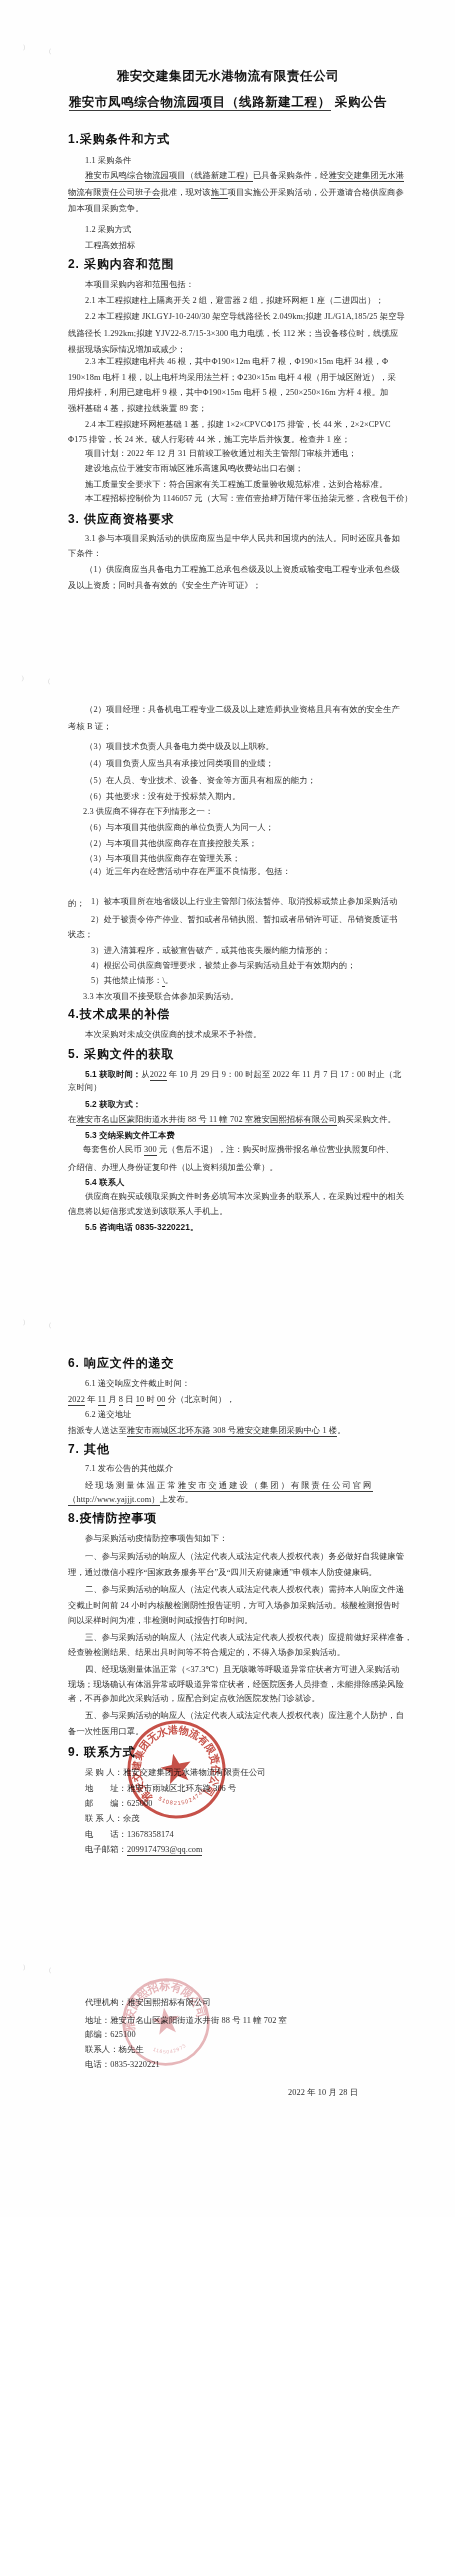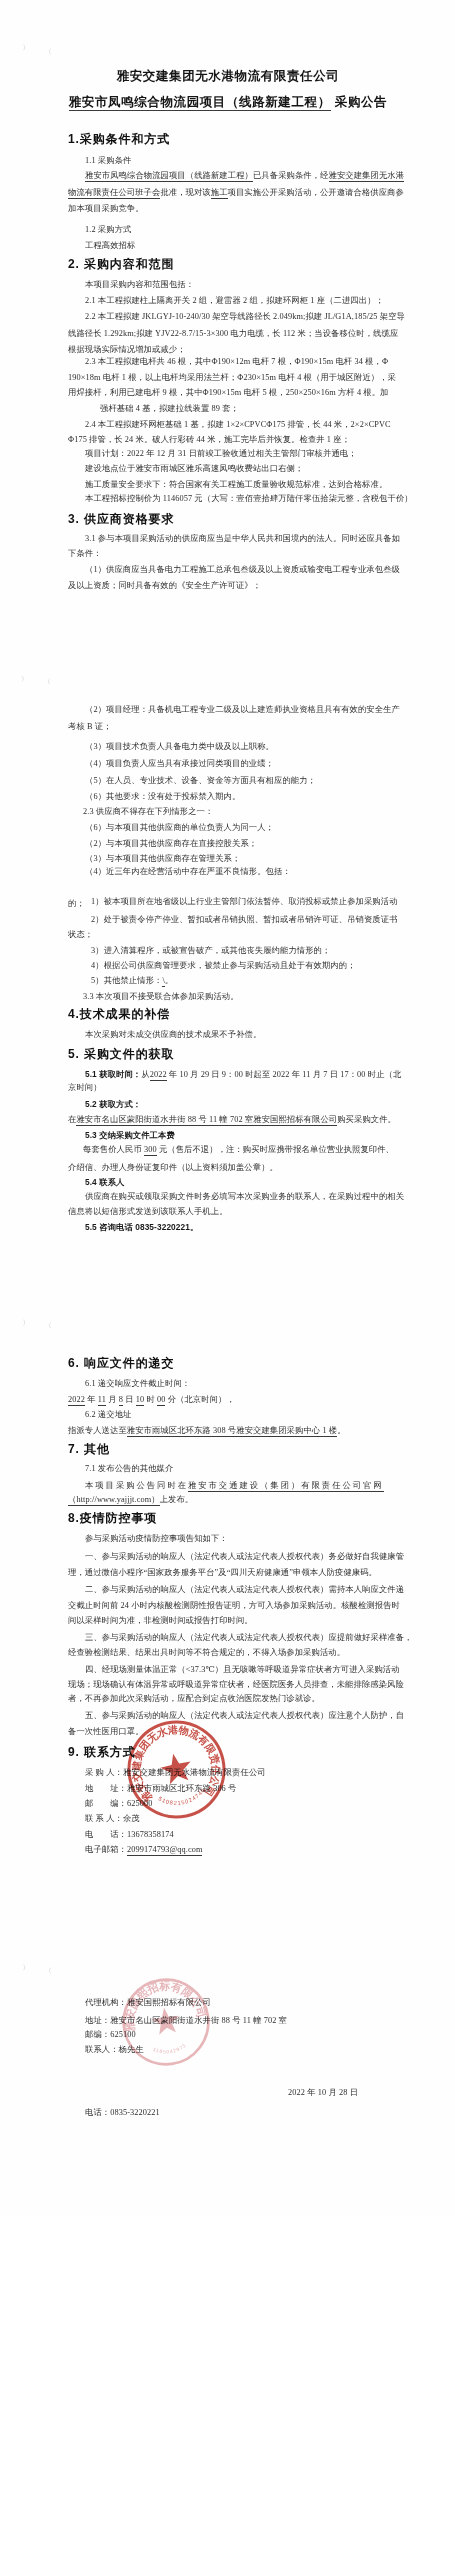--- a/index.html
+++ b/index.html
@@ -37,21 +37,21 @@
       <div class="ln" style="top: 241px; left: 85px;"><span>工程高效招标</span></div>
       <div class="ln h" style="top: 257px; left: 68px;"><span>2. 采购内容和范围</span></div>
       <div class="ln" style="top: 280px; left: 85px;"><span>本项目采购内容和范围包括：</span></div>
       <div class="ln" style="top: 296px; left: 85px;"><span>2.1 本工程拟建柱上隔离开关 2 组，避雷器 2 组，拟建环网柜 1 座（二进四出）；</span></div>
       <div class="ln" style="top: 312px; left: 85px;"><span>2.2 本工程拟建 JKLGYJ-10-240/30 架空导线路径长 2.049km;拟建 JL/G1A,185/25 架空导</span></div>
       <div class="ln" style="top: 329px; left: 68px;"><span>线路径长 1.292km;拟建 YJV22-8.7/15-3×300 电力电缆，长 112 米；当设备移位时，线缆应</span></div>
       <div class="ln" style="top: 345px; left: 68px;"><span>根据现场实际情况增加或减少；</span></div>
       <div class="ln" style="top: 357px; left: 85px;"><span>2.3 本工程拟建电杆共 46 根，其中Φ190×12m 电杆 7 根，Φ190×15m 电杆 34 根，Φ</span></div>
       <div class="ln" style="top: 373px; left: 68px;"><span>190×18m 电杆 1 根，以上电杆均采用法兰杆；Φ230×15m 电杆 4 根（用于城区附近），采</span></div>
       <div class="ln" style="top: 388px; left: 68px;"><span>用焊接杆，利用已建电杆 9 根，其中Φ190×15m 电杆 5 根，250×250×16m 方杆 4 根。加</span></div>
-      <div class="ln" style="top: 404px; left: 68px; margin-left: 32px;"><span>强杆基础 4 基，拟建拉线装置 89 套；</span></div>
+      <div class="ln" style="top: 404px; left: 68px;"><span>强杆基础 4 基，拟建拉线装置 89 套；</span></div>
       <div class="ln" style="top: 420px; left: 85px;"><span>2.4 本工程拟建环网柜基础 1 基，拟建 1×2×CPVCΦ175 排管，长 44 米，2×2×CPVC</span></div>
       <div class="ln" style="top: 435px; left: 68px;"><span>Φ175 排管，长 24 米。破人行彩砖 44 米，施工完毕后并恢复。检查井 1 座；</span></div>
       <div class="ln" style="top: 449px; left: 85px;"><span>项目计划：2022 年 12 月 31 日前竣工验收通过相关主管部门审核并通电；</span></div>
       <div class="ln" style="top: 464px; left: 85px;"><span>建设地点位于雅安市雨城区雅乐高速凤鸣收费站出口右侧；</span></div>
       <div class="ln" style="top: 480px; left: 85px;"><span>施工质量安全要求下：符合国家有关工程施工质量验收规范标准，达到合格标准。</span></div>
       <div class="ln" style="top: 494px; left: 85px;"><span>本工程招标控制价为 1146057 元（大写：壹佰壹拾肆万陆仟零伍拾柒元整，含税包干价）</span></div>
       <div class="ln h" style="top: 512px; left: 68px;"><span>3.  供应商资格要求</span></div>
       <div class="ln" style="top: 534px; left: 85px;"><span>3.1 参与本项目采购活动的供应商应当是中华人民共和国境内的法人。同时还应具备如</span></div>
       <div class="ln" style="top: 549px; left: 68px;"><span>下条件：</span></div>
       <div class="ln" style="top: 565px; left: 85px;"><span>（1）供应商应当具备电力工程施工总承包叁级及以上资质或输变电工程专业承包叁级</span></div>
@@ -93,21 +93,21 @@
       <div class="ln" style="top: 1222px; left: 85px;"><span class="b">5.5 咨询电话 0835-3220221。</span></div>
       <div class="ln faint" style="top: 1318px; left: 23px;"><span>)</span></div>
       <div class="ln faint" style="top: 1321px; left: 49px;"><span>(</span></div>
       <div class="ln h" style="top: 1356px; left: 68px;"><span>6. 响应文件的递交</span></div>
       <div class="ln" style="top: 1379px; left: 85px;"><span>6.1 递交响应文件截止时间：</span></div>
       <div class="ln" style="top: 1395px; left: 68px;"><span class="u">2022</span><span> 年 </span><span class="u">11</span><span> 月 </span><span class="u">8</span><span> 日 </span><span class="u">10</span><span> 时 </span><span class="u">00</span><span> 分（北京时间），</span></div>
       <div class="ln" style="top: 1410px; left: 85px;"><span>6.2 递交地址</span></div>
       <div class="ln" style="top: 1426px; left: 68px;"><span>指派专人送达至</span><span class="u">雅安市雨城区北环东路 308 号雅安交建集团采购中心 1 楼</span><span>。</span></div>
       <div class="ln h" style="top: 1442px; left: 68px;"><span>7. 其他</span></div>
       <div class="ln" style="top: 1464px; left: 85px;"><span>7.1 发布公告的其他媒介</span></div>
-      <div class="ln ls" style="top: 1481px; left: 85px;"><span>本项目采购公告同时在</span><span class="u">雅安市交通建设（集团）有限责任公司官网</span></div>
+      <div class="ln ls" style="top: 1481px; left: 85px;"><span>经现场测量体温正常</span><span class="u">雅安市交通建设（集团）有限责任公司官网</span></div>
       <div class="ln" style="top: 1495px; left: 68px;"><span class="u">（http://www.yajjjt.com）</span><span>上发布。</span></div>
       <div class="ln h" style="top: 1511px; left: 68px;"><span>8.疫情防控事项</span></div>
       <div class="ln" style="top: 1534px; left: 85px;"><span>参与采购活动疫情防控事项告知如下：</span></div>
       <div class="ln" style="top: 1552px; left: 85px;"><span>一、参与采购活动的响应人（法定代表人或法定代表人授权代表）务必做好自我健康管</span></div>
       <div class="ln" style="top: 1568px; left: 68px;"><span>理，通过微信小程序“国家政务服务平台”及“四川天府健康通”申领本人防疫健康码。</span></div>
       <div class="ln" style="top: 1585px; left: 85px;"><span>二、参与采购活动的响应人（法定代表人或法定代表人授权代表）需持本人响应文件递</span></div>
       <div class="ln" style="top: 1601px; left: 68px;"><span>交截止时间前 24 小时内核酸检测阴性报告证明，方可入场参加采购活动。核酸检测报告时</span></div>
       <div class="ln" style="top: 1616px; left: 68px;"><span>间以采样时间为准，非检测时间或报告打印时间。</span></div>
       <div class="ln" style="top: 1633px; left: 85px;"><span>三、参与采购活动的响应人（法定代表人或法定代表人授权代表）应提前做好采样准备，</span></div>
       <div class="ln" style="top: 1648px; left: 68px;"><span>经查验检测结果、结果出具时间等不符合规定的，不得入场参加采购活动。</span></div>
@@ -122,21 +122,21 @@
       <div class="ln" style="top: 1799px; left: 85px;"><span>邮　　编：625000</span></div>
       <div class="ln" style="top: 1814px; left: 85px;"><span>联 系 人：余茂</span></div>
       <div class="ln" style="top: 1830px; left: 85px;"><span>电　　话：13678358174</span></div>
       <div class="ln" style="top: 1845px; left: 85px;"><span>电子邮箱：</span><span class="u">2099174793@qq.com</span></div>
       <div class="ln faint" style="top: 1963px; left: 23px;"><span>)</span></div>
       <div class="ln faint" style="top: 1966px; left: 49px;"><span>(</span></div>
       <div class="ln" style="top: 1998px; left: 85px;"><span>代理机构：雅安国熙招标有限公司</span></div>
       <div class="ln" style="top: 2016px; left: 85px;"><span>地址：雅安市名山区蒙阳街道水井街 88 号 11 幢 702 室</span></div>
       <div class="ln" style="top: 2030px; left: 85px;"><span>邮编：625100</span></div>
       <div class="ln" style="top: 2045px; left: 85px;"><span>联系人：杨先生</span></div>
-      <div class="ln" style="top: 2060px; left: 85px; margin-top: 48px;"><span>电话：0835-3220221</span></div>
+      <div class="ln" style="top: 2060px; left: 85px;"><span>电话：0835-3220221</span></div>
       <div class="ln" style="top: 2088px; left: 288px;"><span>2022 年 10 月 28 日</span></div>
       <div class="ln faint" style="top: 2306px; left: 87px;"><span>·</span></div>
     </div>
 
   <div class="seal" id="seal-buyer">
     <svg viewBox="0 0 200 200" width="101" height="101">
       <circle cx="100" cy="100" r="94" fill="none" stroke="#c0392f" stroke-width="6"></circle>
       <path id="arcT1" d="M100,172 a72,72 0 1,1 0.1,-0.001" fill="none"></path>
       <path id="arcB1" d="M30,100 a70,70 0 0,0 140,0" fill="none"></path>
       <text fill="#c0392f" font-size="20" font-family="Liberation Sans, DejaVu Sans, sans-serif" font-weight="bold">

